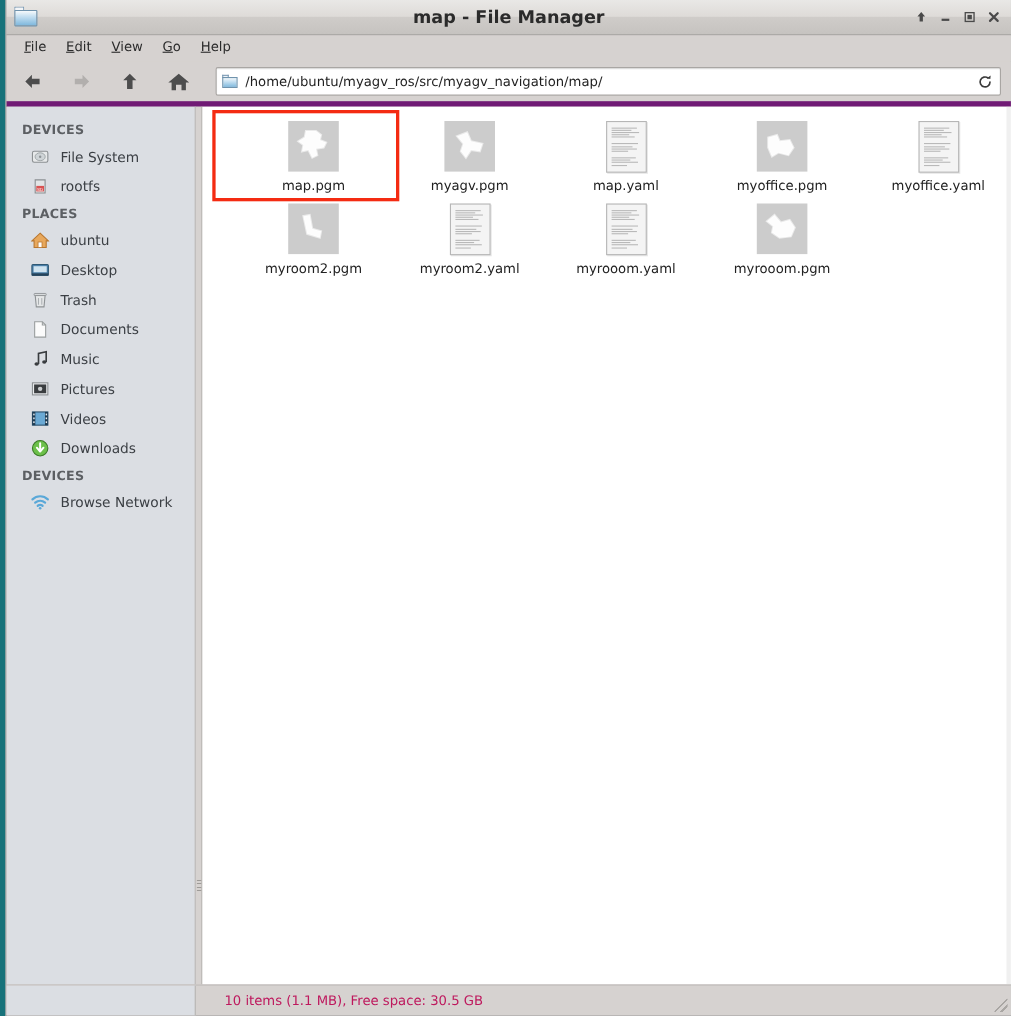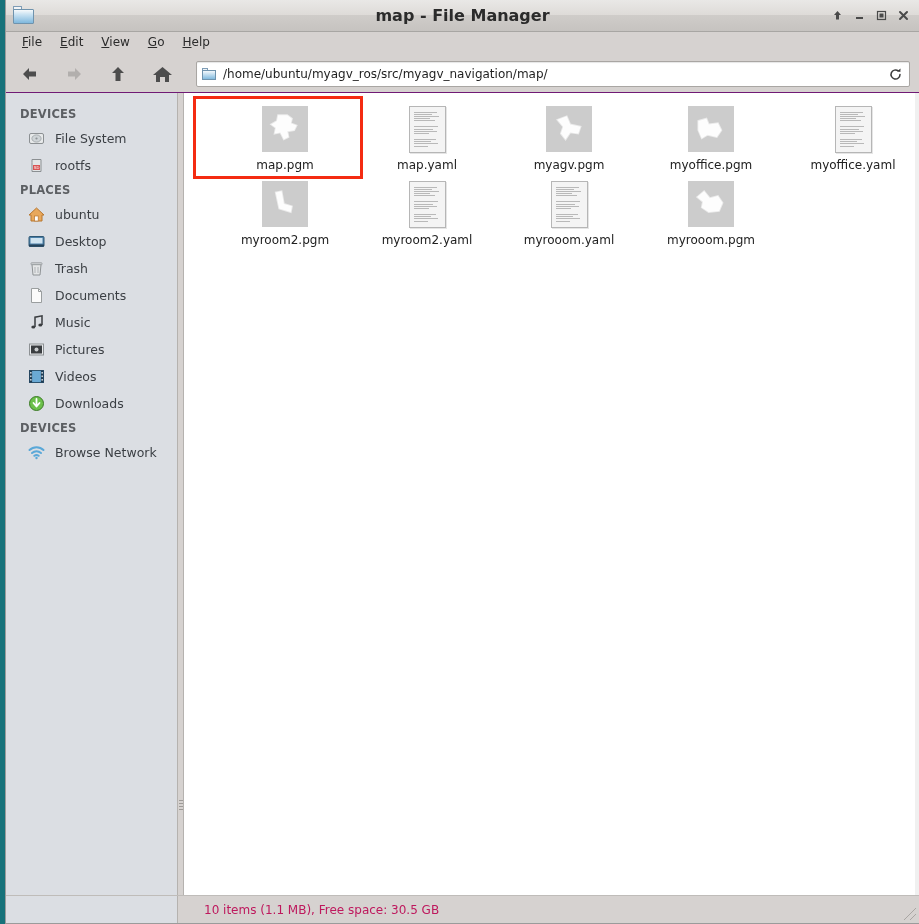--- a/index.html
+++ b/index.html
@@ -163,21 +163,21 @@
     color: #3b3b3b;
     display: flex;
     align-items: center;
   }
 
   
   .body-row {
     flex: 1;
     display: flex;
     min-height: 0;
-    border-top: 1px solid #701a75;
+    border-top: 5px solid #701a75;
   }
 
   .sidebar-outer {
     width: 172px;
     flex: 0 0 172px;
     background: #dbdee3;
     border-right: 1px solid #b5b2af;
     position: relative;
     overflow: hidden;
     padding-top: 10px;
@@ -556,20 +556,31 @@
           <div class="file-item">
             <div class="file-thumb">
               <div class="pgm-thumb">
                 <svg width="46" height="46" viewBox="0 0 40 40">
                   <path d="M22 8 l4 3 l-1 4 l5 2 l-2 4 l-6 1 l1 5 l-4 2 l-3 -6 l-5 1 l1 -5 l-4 -3 l5 -3 l1 -5 z" fill="#ffffff" opacity="0.95"></path>
                   <path d="M22 8 l4 3 l-1 4 l5 2 l-2 4 l-6 1 l1 5 l-4 2 l-3 -6 l-5 1 l1 -5 l-4 -3 l5 -3 l1 -5 z" fill="none" stroke="#ffffff" stroke-width="1.6" opacity="0.6"></path>
                 </svg>
               </div>
             </div>
             <div class="file-label">map.pgm</div>
+          </div>
+          <div class="file-item">
+            <div class="file-thumb">
+              <div class="pgm-thumb">
+                <svg width="46" height="46" viewBox="0 0 40 40">
+                  <path d="M10 12 l8 -3 l3 7 l9 2 l-2 6 l-7 -1 l-4 6 l-4 -5 l2 -6 z" fill="#ffffff" opacity="0.95"></path>
+                  <path d="M10 12 l8 -3 l3 7 l9 2 l-2 6 l-7 -1 l-4 6 l-4 -5 l2 -6 z" fill="none" stroke="#ffffff" stroke-width="1.6" opacity="0.6"></path>
+                </svg>
+              </div>
+            </div>
+            <div class="file-label">myagv.pgm</div>
           </div>
           <div class="file-item">
             <div class="file-thumb">
               <div class="doc-thumb">
                 <i style="width: 88%;"></i>
                 <i style="width: 70%;"></i>
                 <i style="width: 95%;"></i>
                 <i style="width: 62%;"></i>
                 <i style="width: 80%;"></i>
                 <i style="background: transparent; height: 3px;"></i>
@@ -583,31 +594,20 @@
                 <i style="width: 90%;"></i>
                 <i style="width: 52%;"></i>
               </div>
             </div>
             <div class="file-label">map.yaml</div>
           </div>
           <div class="file-item">
             <div class="file-thumb">
               <div class="pgm-thumb">
                 <svg width="46" height="46" viewBox="0 0 40 40">
-                  <path d="M10 12 l8 -3 l3 7 l9 2 l-2 6 l-7 -1 l-4 6 l-4 -5 l2 -6 z" fill="#ffffff" opacity="0.95"></path>
-                  <path d="M10 12 l8 -3 l3 7 l9 2 l-2 6 l-7 -1 l-4 6 l-4 -5 l2 -6 z" fill="none" stroke="#ffffff" stroke-width="1.6" opacity="0.6"></path>
-                </svg>
-              </div>
-            </div>
-            <div class="file-label">myagv.pgm</div>
-          </div>
-          <div class="file-item">
-            <div class="file-thumb">
-              <div class="pgm-thumb">
-                <svg width="46" height="46" viewBox="0 0 40 40">
                   <path d="M9 13 l7 -2 l2 5 l8 -1 l3 6 l-4 6 l-8 -2 l-5 3 l-3 -7 z" fill="#ffffff" opacity="0.95"></path>
                   <path d="M9 13 l7 -2 l2 5 l8 -1 l3 6 l-4 6 l-8 -2 l-5 3 l-3 -7 z" fill="none" stroke="#ffffff" stroke-width="1.6" opacity="0.6"></path>
                 </svg>
               </div>
             </div>
             <div class="file-label">myoffice.pgm</div>
           </div>
           <div class="file-item">
             <div class="file-thumb">
               <div class="doc-thumb">

